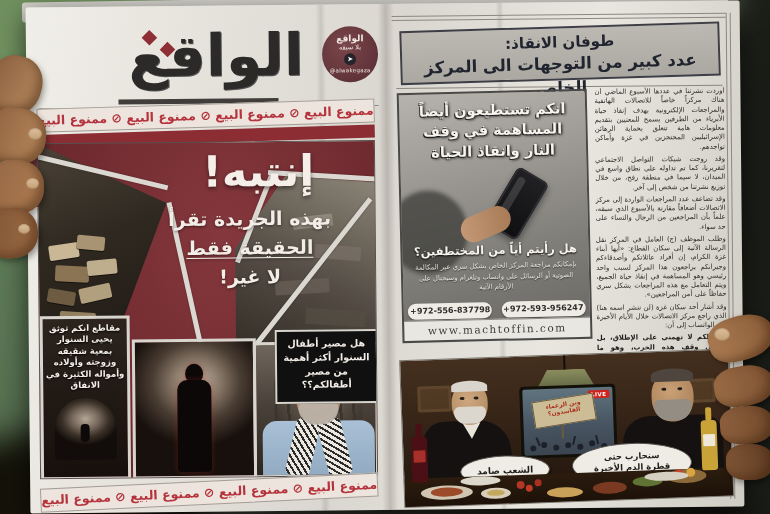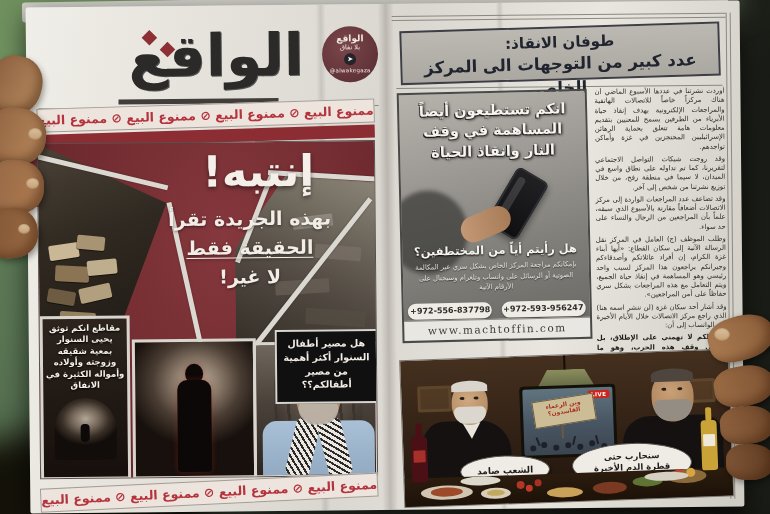--- a/index.html
+++ b/index.html
@@ -201,21 +201,21 @@
     <div class="fold"></div>
 
     <div class="masthead-title">الواقع</div>
     <div class="diamond" style="left:118px;top:26px;"></div>
     <div class="diamond" style="left:136px;top:38px;"></div>
     <div class="mast-bar"></div>
     <div class="mast-rule"></div>
 
     <div class="logo-circle">
       <div class="l1">الواقع</div>
-      <div class="l2">بلا نفاق</div>
+      <div class="l2">بلا سبقه</div>
       <div class="logo-tg">➤</div>
       <div class="l3">@alwakegaza</div>
     </div>
     <div class="issue-circle">الثالث</div>
 
     <div class="strip top">ممنوع البيع ⊘ ممنوع البيع ⊘ ممنوع البيع ⊘ ممنوع البيع ⊘ ممنوع البيع ⊘ ممنوع البيع</div>
     <div class="dark-bar"></div>
 
     <div class="montage">
       <div class="photo photo-money">

